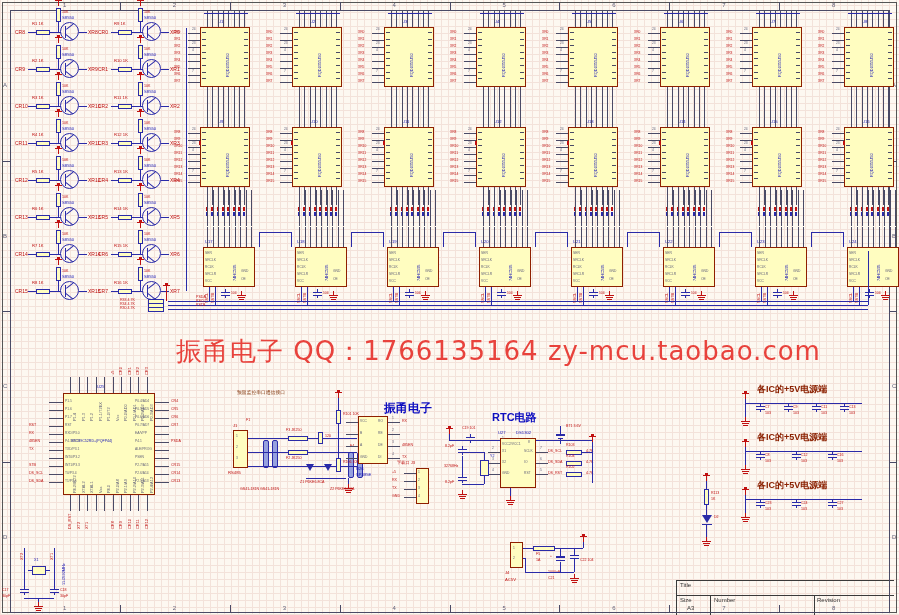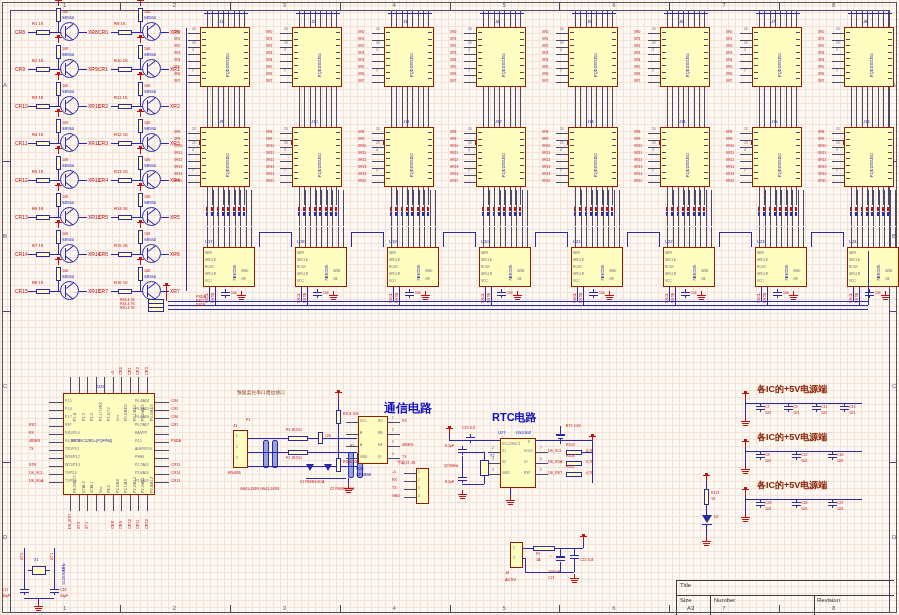--- a/index.html
+++ b/index.html
@@ -30,21 +30,22 @@
   .banktitle{font-weight:bold;color:#8b2000;font-size:9px;white-space:nowrap;}
   .tbl{position:absolute;border-top:1px solid #3a3a3a;}
   .tbt{position:absolute;color:#333;font-size:6px;white-space:nowrap;}
   .diag{height:1px;background:#2a2aa8;transform-origin:0 0;}
   .tri{width:0;height:0;}
 </style>
 </head>
 <body>
 
 <div class="sheet">
-  <div class="ctitle" style="left:384px;top:400px;font-size:12px;">通信电路</div>
+  <div class="wm">振甬电子 QQ：1766135164  zy-mcu.taobao.com</div>
+  <div class="ctitle" style="left:384px;top:400px;font-size:12px;">振甬电子</div>
   <div class="ctitle" style="left:492px;top:410px;font-size:11px;">RTC电路</div>
 
   <div class="tbl" style="left:676px;top:580px;width:218px;height:0;"></div>
   <div class="tbl" style="left:676px;top:595px;width:218px;height:0;"></div>
   <div class="g" style="left:676px;top:580px;width:1px;height:35px;background:#3a3a3a;"></div>
   <div class="g" style="left:710px;top:595px;width:1px;height:20px;background:#3a3a3a;"></div>
   <div class="g" style="left:814px;top:595px;width:1px;height:20px;background:#3a3a3a;"></div>
   <div class="tbt" style="left:680px;top:582px;">Title</div>
   <div class="tbt" style="left:680px;top:597px;">Size</div>
   <div class="tbt" style="left:687px;top:605px;">A3</div>

